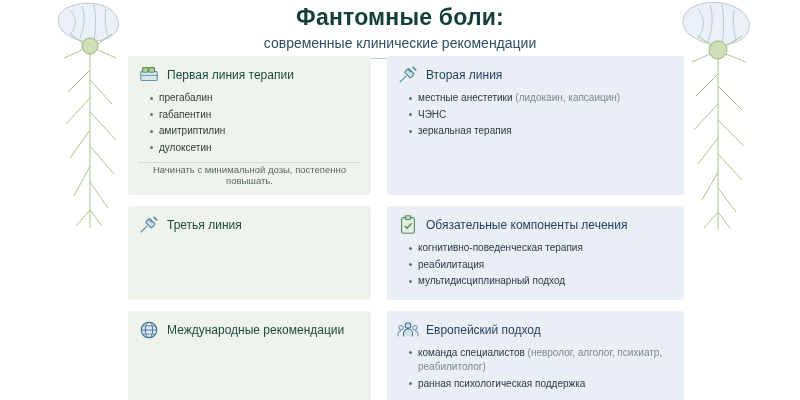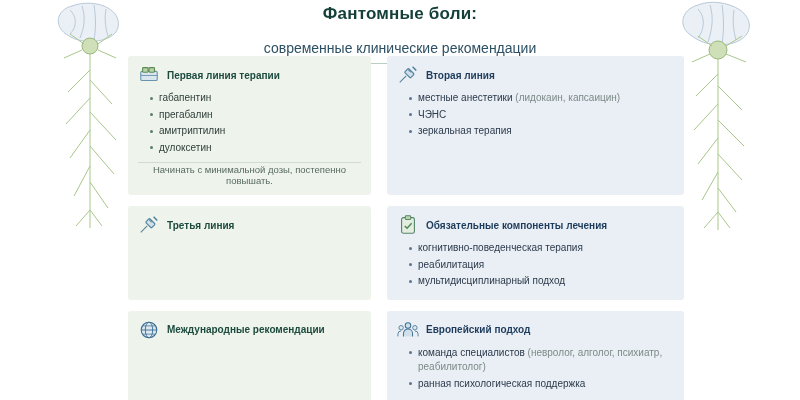--- a/index.html
+++ b/index.html
@@ -16,25 +16,25 @@
   .neuron { position: absolute; top: 0; pointer-events: none; }
   .neuron.left  { left: 46px; }
   .neuron.right { right: 38px; }
 
   
   .header {
     position: absolute; left: 0; right: 0; top: 4px;
     text-align: center;
   }
   .title {
-    font-size: 17px; font-weight: bold; color: #15403a;
+    font-size: 23px; font-weight: bold; color: #15403a;
     letter-spacing: .2px;
   }
   .subtitle {
-    font-size: 14px; color: #2c4f63; margin-top: 16px;
+    font-size: 14px; color: #2c4f63; margin-top: 4px;
   }
   .title-rule {
     width: 430px; height: 1px; background: #b9cfc2;
     margin: 7px auto 0;
   }
 
   
   .grid {
     position: absolute;
     left: 128px; top: 56px;
@@ -51,21 +51,21 @@
     position: relative;
   }
   .card.green { background: #eef4ec; }
   .card.blue  { background: #eaeff5; }
 
   .card-head {
     display: flex; align-items: center; gap: 7px;
     margin-bottom: 5px;
   }
   .card-title {
-    font-size: 10px; font-weight: bold; color: #1d4a3e;
+    font-size: 12px; font-weight: normal; color: #1d4a3e;
   }
   .card.blue .card-title { color: #1d3c5c; }
 
   .icon { width: 22px; height: 22px; flex: 0 0 22px; display: block; }
 
   ul.items {
     list-style: none; margin: 0; padding: 0 0 0 12px;
   }
   ul.items li {
     font-size: 10px; color: #2f3d3a;
@@ -139,22 +139,22 @@
       <div class="card-head">
         <span class="icon"><svg viewBox="0 0 24 24" width="22" height="22">
         <rect x="3" y="8" width="18" height="10" rx="1.5" fill="#d9e6ef" stroke="#6a93ad" stroke-width="1.2"></rect>
         <rect x="5" y="4" width="6" height="5" rx="1" fill="#b7d3a7" stroke="#5d8a54" stroke-width="1.2"></rect>
         <rect x="12" y="4" width="6" height="5" rx="1" fill="#b7d3a7" stroke="#5d8a54" stroke-width="1.2"></rect>
         <line x1="3" y1="12.5" x2="21" y2="12.5" stroke="#6a93ad" stroke-width="1"></line>
       </svg></span>
         <span class="card-title">Первая линия терапии</span>
       </div>
       <ul class="items">
+        <li><span>прегабалин</span></li>
         <li><span>габапентин</span></li>
-        <li><span>прегабалин</span></li>
         <li><span>амитриптилин</span></li>
         <li><span>дулоксетин</span></li>
       </ul>
       <div class="note">Начинать с минимальной дозы, постепенно повышать.</div>
     </div>
     <div class="card blue">
       <div class="card-head">
         <span class="icon"><svg viewBox="0 0 24 24" width="22" height="22">
         <line x1="3" y1="20" x2="10" y2="13" stroke="#5d8a9e" stroke-width="1.3"></line>
         <rect x="9" y="7" width="9" height="6" rx="1" transform="rotate(45 13.5 10)" fill="#cfe0ea" stroke="#4d7f99" stroke-width="1.2"></rect>

